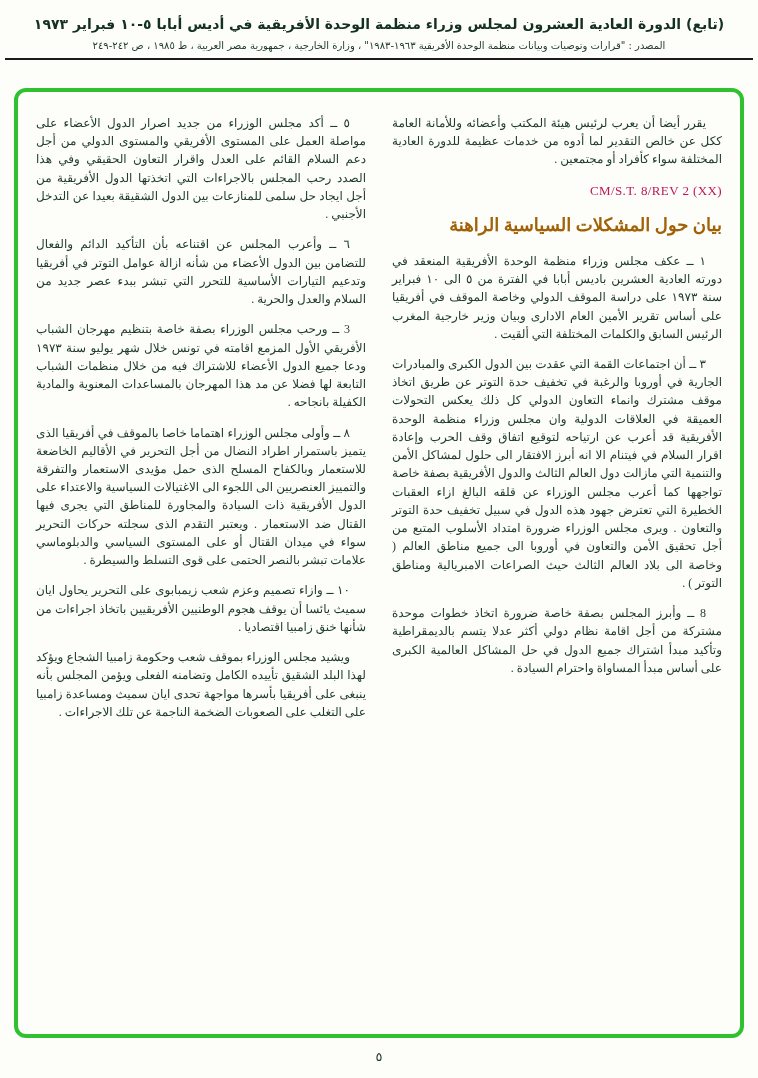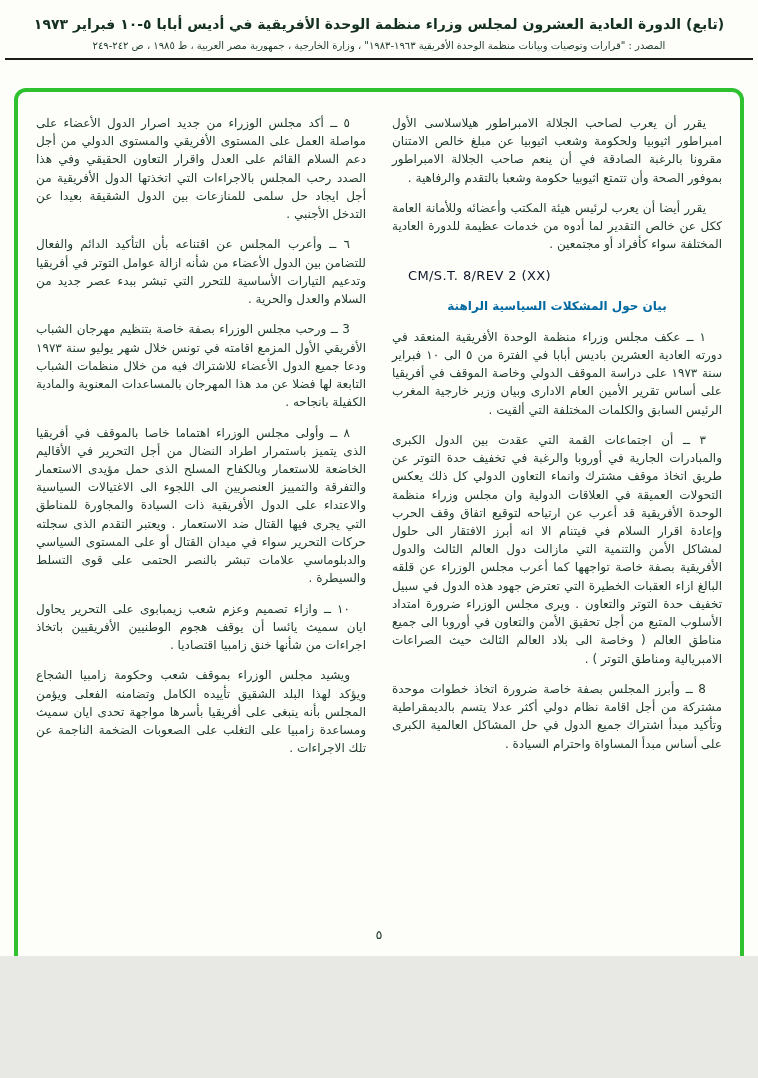--- a/index.html
+++ b/index.html
@@ -1,19 +1,19 @@
 <!DOCTYPE html>
 <html lang="ar" dir="rtl"><head>
 <meta charset="utf-8">
 <style>
   html, body { margin: 0; padding: 0; background: #e8e8e4; }
   .page {
     position: relative;
     width: 758px;
-    height: 956px;
+    height: 1078px;
     margin: 0 auto;
     background: #fdfdfa;
     overflow: hidden;
     direction: rtl;
     font-family: "DejaVu Sans", sans-serif;
     color: #1e3a29;
   }
   .header { text-align: center; padding-top: 16px; }
   .header-title {
     font-size: 14px;
@@ -53,37 +53,37 @@
   .col {
     flex: 1;
     min-width: 0;
     font-size: 12px;
     line-height: 1.52;
     text-align: justify;
   }
   .col p {
     margin: 0 0 12px 0;
     text-indent: 16px;
+    font-family: Liberation Serif, serif;
   }
   .reference-code {
     direction: ltr;
-    text-align: left;
+    text-align: right;
     text-indent: 0;
     font-size: 13px;
     letter-spacing: 0.4px;
     margin: 18px 0 16px 0;
-    color: #0f172a;
+    color: #be185d;
   }
   .statement-heading {
-    text-align: center;
     text-indent: 0 !important;
     font-weight: bold;
-    font-size: 12px;
+    font-size: 18px;
     margin: 0 0 18px 0;
-    color: #0369a1;
+    color: #a16207;
   }
   .page-number {
     position: absolute;
     bottom: 14px;
     left: 0;
     right: 0;
     text-align: center;
     font-size: 13px;
     color: #1e3a29;
   }
@@ -96,21 +96,20 @@
   <div class="header">
     <div class="header-title">(تابع) الدورة العادية العشرون لمجلس وزراء منظمة الوحدة الأفريقية في أديس أبابا ٥-١٠ فبراير ١٩٧٣</div>
     <div class="header-source">المصدر : "قرارات وتوصيات وبيانات منظمة الوحدة الأفريقية ١٩٦٣-١٩٨٣" ، وزارة الخارجية ، جمهورية مصر العربية ، ط ١٩٨٥ ، ص ٢٤٢-٢٤٩</div>
     <div class="header-rule"></div>
   </div>
 
   <div class="content-box">
     <div class="columns">
 
       <div class="col">
-        <p>يقرر أن يعرب لصاحب الجلالة الامبراطور هيلاسلاسى الأول امبراطور اثيوبيا ولحكومة وشعب اثيوبيا عن مبلغ خالص الامتنان مقرونا بالرغبة الصادقة في أن ينعم صاحب الجلالة الامبراطور بموفور الصحة وأن تتمتع اثيوبيا حكومة وشعبا بالتقدم والرفاهية .</p>
         <p>يقرر أيضا أن يعرب لرئيس هيئة المكتب وأعضائه وللأمانة العامة ككل عن خالص التقدير لما أدوه من خدمات عظيمة للدورة العادية المختلفة سواء كأفراد أو مجتمعين .</p>
         <p class="reference-code">CM/S.T. 8/REV 2 (XX)</p>
         <p class="statement-heading">بيان حول المشكلات السياسية الراهنة</p>
         <p>١ ــ عكف مجلس وزراء منظمة الوحدة الأفريقية المنعقد في دورته العادية العشرين باديس أبابا في الفترة من ٥ الى ١٠ فبراير سنة ١٩٧٣ على دراسة الموقف الدولي وخاصة الموقف في أفريقيا على أساس تقرير الأمين العام الادارى وبيان وزير خارجية المغرب الرئيس السابق والكلمات المختلفة التي ألقيت .</p>
         <p>٣ ــ أن اجتماعات القمة التي عقدت بين الدول الكبرى والمبادرات الجارية في أوروبا والرغبة في تخفيف حدة التوتر عن طريق اتخاذ موقف مشترك وانماء التعاون الدولي كل ذلك يعكس التحولات العميقة في العلاقات الدولية وان مجلس وزراء منظمة الوحدة الأفريقية قد أعرب عن ارتياحه لتوقيع اتفاق وقف الحرب وإعادة اقرار السلام في فيتنام الا انه أبرز الافتقار الى حلول لمشاكل الأمن والتنمية التي مازالت دول العالم الثالث والدول الأفريقية بصفة خاصة تواجهها كما أعرب مجلس الوزراء عن قلقه البالغ ازاء العقبات الخطيرة التي تعترض جهود هذه الدول في سبيل تخفيف حدة التوتر والتعاون . ويرى مجلس الوزراء ضرورة امتداد الأسلوب المتبع من أجل تحقيق الأمن والتعاون في أوروبا الى جميع مناطق العالم ( وخاصة الى بلاد العالم الثالث حيث الصراعات الامبريالية ومناطق التوتر ) .</p>
         <p>8 ــ وأبرز المجلس بصفة خاصة ضرورة اتخاذ خطوات موحدة مشتركة من أجل اقامة نظام دولي أكثر عدلا يتسم بالديمقراطية وتأكيد مبدأ اشتراك جميع الدول في حل المشاكل العالمية الكبرى على أساس مبدأ المساواة واحترام السيادة .</p>
       </div>
 
       <div class="col">
         <p>٥ ــ أكد مجلس الوزراء من جديد اصرار الدول الأعضاء على مواصلة العمل على المستوى الأفريقي والمستوى الدولي من أجل دعم السلام القائم على العدل واقرار التعاون الحقيقي وفي هذا الصدد رحب المجلس بالاجراءات التي اتخذتها الدول الأفريقية من أجل ايجاد حل سلمى للمنازعات بين الدول الشقيقة بعيدا عن التدخل الأجنبي .</p>

